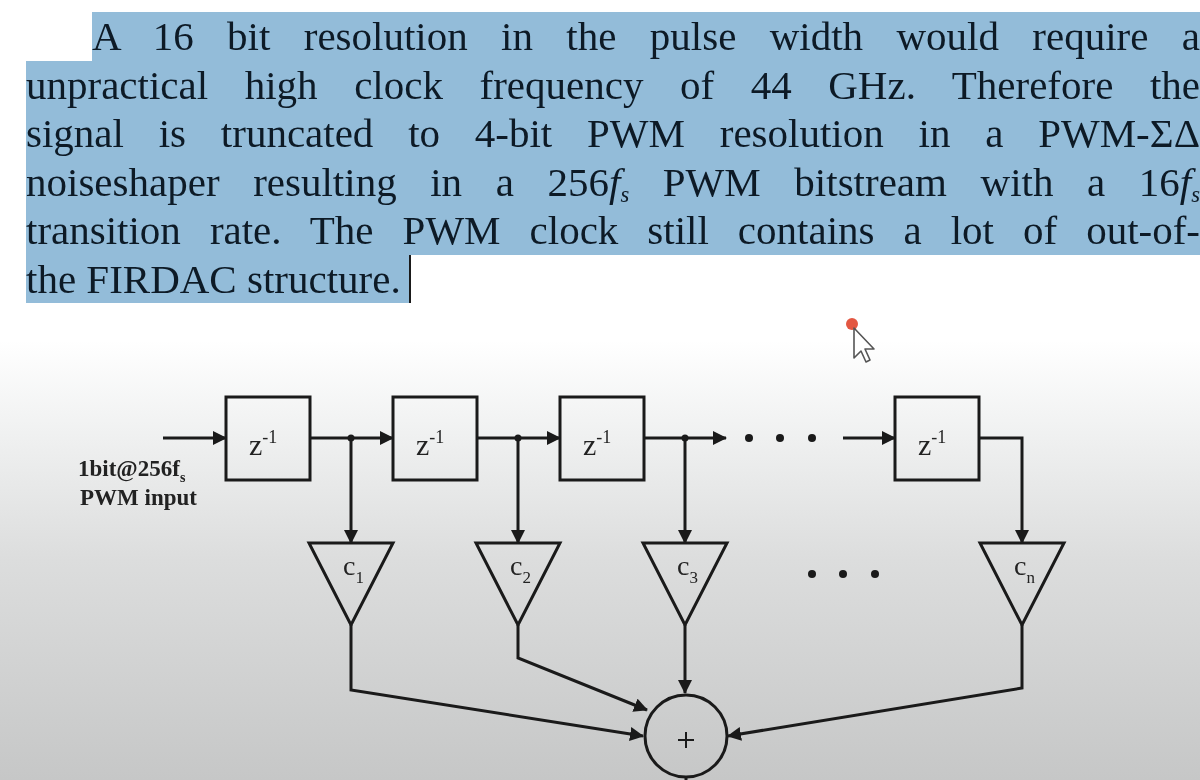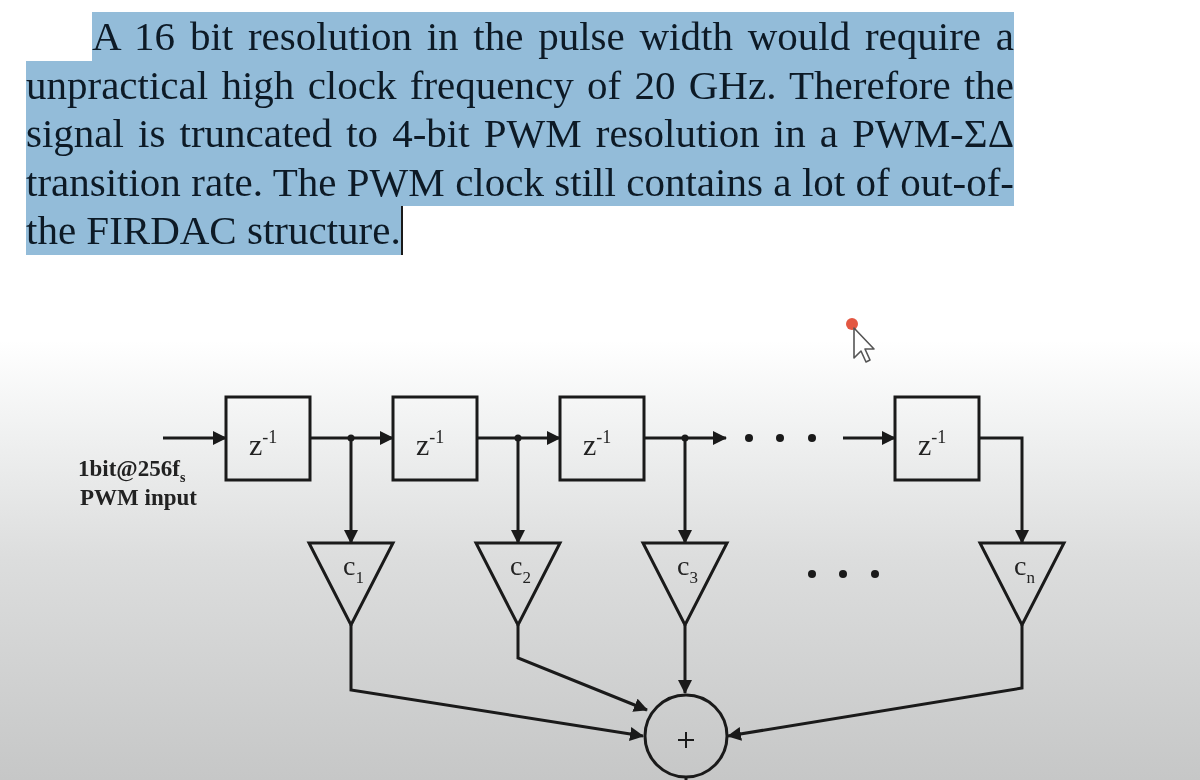--- a/index.html
+++ b/index.html
@@ -2,46 +2,47 @@
 <html><head>
 <meta charset="utf-8">
 <style>
   html, body { margin:0; padding:0; }
   body {
     width:1200px; height:780px; overflow:hidden; position:relative;
     background: linear-gradient(to bottom, #ffffff 0px, #ffffff 340px, #f2f3f3 420px, #dcdddd 560px, #c6c7c7 780px);
     font-family: "Liberation Serif", "DejaVu Serif", serif;
   }
   .para {
-    position:absolute; left:26px; top:12px; width:988px;
+    position:absolute; left:26px; top:12px; width:1174px;
     font-size:41px; line-height:48.5px; color:#0d1a26;
   }
   .line {
     display:block; height:48.5px; white-space:nowrap;
     text-align:justify; text-align-last:justify;
     background:#93bcd9;
   }
   .line.first { margin-left:66px; }
-  .line.last { display:inline-block; text-align:left; text-align-last:left; border-right:2px solid #1a1a1a; }
+  .line.last { display:inline-block; text-align:left; text-align-last:left; padding-right:8px; border-right:2px solid #1a1a1a; }
   .line span { }
   .fsub { font-style:italic; }
   .fsub sub { font-size:0.55em; vertical-align:-0.25em; }
   .cursor {
     position:absolute; left:842px; top:314px; width:36px; height:50px;
   }
   .diagram { position:absolute; left:0; top:380px; width:1200px; height:400px; }
   .diagram text { font-family:"Liberation Serif","DejaVu Serif",serif; fill:#222; }
 </style>
 </head>
 <body>
 
 <div class="para">
   <span class="line first">A 16 bit resolution in the pulse width would require a</span>
-  <span class="line">unpractical high clock frequency of 20 GHz. Therefore the</span>
+  <span class="line">unpractical high clock frequency of 44 GHz. Therefore the</span>
   <span class="line">signal is truncated to 4-bit PWM resolution in a PWM-ΣΔ</span>
+  <span class="line"><span>noiseshaper resulting in a 256</span><span class="fsub"><span>f</span><sub>s</sub></span><span> PWM bitstream with a 16</span><span class="fsub"><span>f</span><sub>s</sub></span></span>
   <span class="line">transition rate. The PWM clock still contains a lot of out-of-</span>
   <span class="line last">the FIRDAC structure.</span>
 </div>
 
 <svg class="cursor" viewBox="0 0 36 50">
   <circle cx="10" cy="10" r="6" fill="#e0452e" opacity="0.9"></circle>
   <path d="M12 14 L12 44 L19 37 L24 48 L28 46 L23 35 L32 35 Z" fill="#ffffff" stroke="#555" stroke-width="1.6" stroke-linejoin="round"></path>
 </svg>
 
 <svg class="diagram" viewBox="0 0 1200 400">

